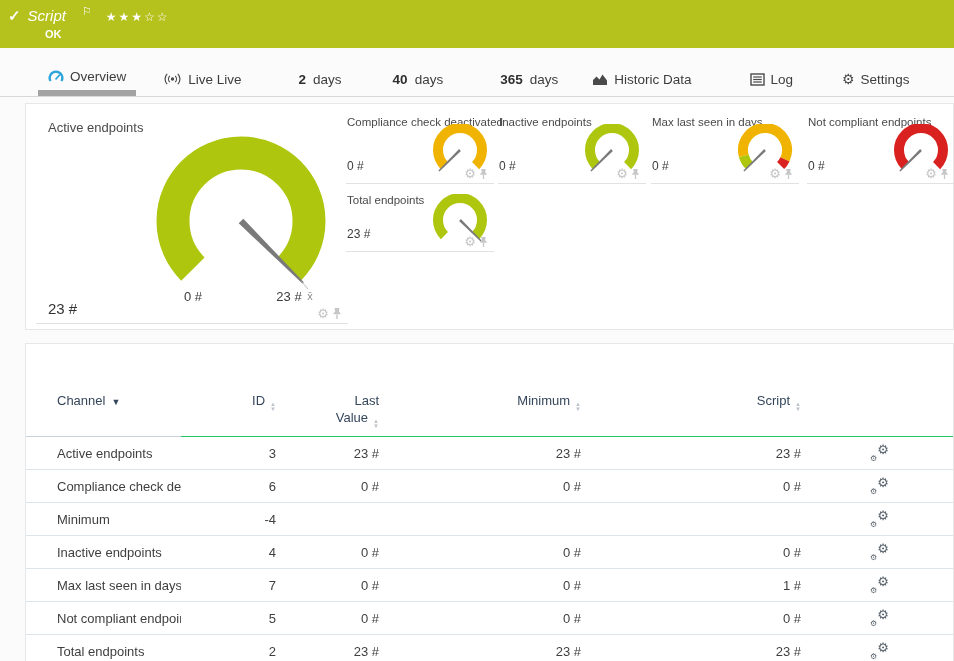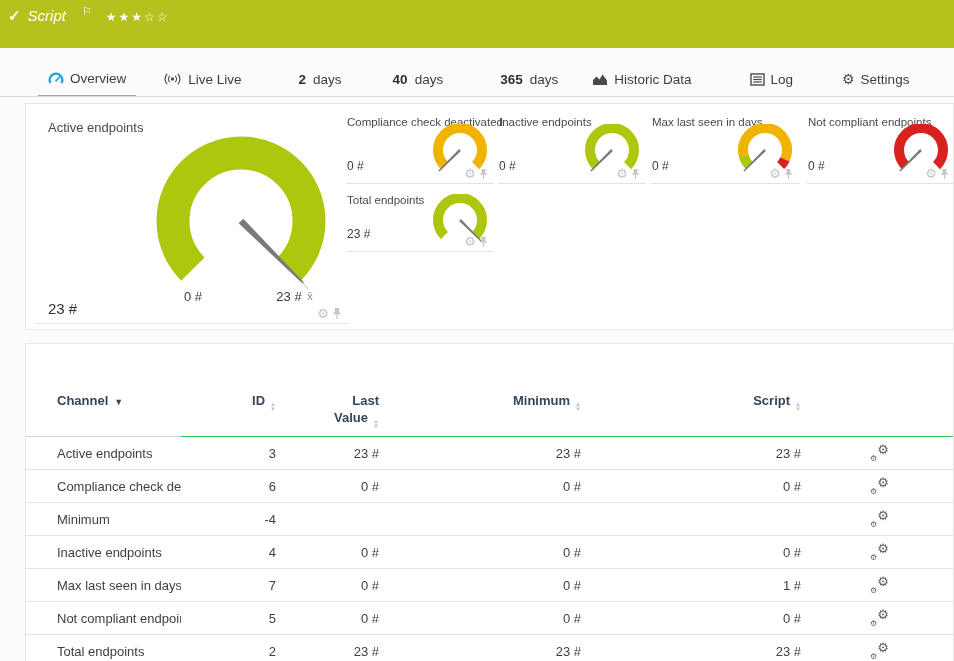--- a/index.html
+++ b/index.html
@@ -12,21 +12,21 @@
   .check { font-size:15px; font-weight:bold; margin-right:7px; }
   .sensor-type { font-style:italic; font-size:15px; margin-right:10px; }
   .sensor-name { font-size:17px; font-weight:bold; }
   .flag { font-size:11px; margin-left:6px; position:relative; top:-6px; }
   .stars { font-size:12px; letter-spacing:2px; margin-left:14px; }
   .status-ok { font-size:11px; font-weight:bold; margin:3px 0 0 45px; }
 
   
   .tabbar { position:absolute; left:0; top:62px; width:954px; height:35px; display:flex; align-items:stretch; border-bottom:1px solid #d8d8d8; padding-left:38px; }
   .tab { display:flex; align-items:center; gap:6px; padding:0 10px; font-size:13.5px; color:#3d3d3d; cursor:pointer; white-space:nowrap; }
-  .tab.active { border-bottom:1px solid #a3a3a3; }
+  .tab.active { border-bottom:6px solid #a3a3a3; }
   .tab .num { font-weight:bold; color:#2f2f2f; margin-right:1px; }
   .tab-icon { display:inline-flex; align-items:center; }
   .glyph-gear { font-size:14px; color:#4a4a4a; line-height:1; }
   .ml2{margin-left:17px} .ml3{margin-left:37px} .ml4{margin-left:31px} .ml5{margin-left:37px} .ml6{margin-left:14px} .ml7{margin-left:38px} .ml8{margin-left:29px}
 
   
   .panel { position:absolute; background:#fff; border:1px solid #e7e7e7; }
   .panel-gauges { left:25px; top:103px; width:929px; height:227px; }
   .panel-table  { left:25px; top:343px; width:929px; height:330px; }
 
@@ -44,21 +44,21 @@
   .sm5{left:320px;top:86px;height:62px}
   .sm-value { position:absolute; left:1px; bottom:10px; font-size:12px; color:#3b3b3b; }
   .sm-gauge { position:absolute; right:2px; top:12px; }
   .sm5 .sm-gauge { top:4px; }
   .big-gauge { position:absolute; left:95px; top:14px; }
   .gauge-scale-label { font-size:13px; fill:#3b3b3b; }
   .avg-label { font-size:11px; fill:#8a8a8a; }
 
   
   .chan-table { width:100%; border-collapse:collapse; margin-top:40px; table-layout:fixed; }
-  .chan-table th { font-size:13px; font-weight:bold; color:#35465b; vertical-align:top; padding-top:8px; line-height:17px; }
+  .chan-table th { font-size:13px; font-weight:normal; color:#35465b; vertical-align:top; padding-top:8px; line-height:17px; }
   .chan-table td { font-size:13px; color:#3f3f3f; height:33px; border-top:1px solid #dde4ea; }
   .chan-table thead th { border-bottom:1px solid #22c55e; padding-bottom:8px; }
   .chan-table thead th.c-channel { border-bottom:1px solid #c9d2da; }
   .chan-table tr > *:nth-child(1){ width:155px; text-align:left; padding-left:31px; }
   .chan-table tr > *:nth-child(2){ width:95px;  text-align:right; }
   .chan-table tr > *:nth-child(3){ width:103px; text-align:right; }
   .chan-table tr > *:nth-child(4){ width:202px; text-align:right; }
   .chan-table tr > *:nth-child(5){ width:220px; text-align:right; }
   .chan-table tr > *:nth-child(6){ text-align:left; padding-left:70px; }
   .c-channel-name { overflow:hidden; white-space:nowrap; }
@@ -73,20 +73,21 @@
 </head>
 <body>
 
 <div class="topbar">
   <div class="topbar-line1">
     <span class="check">✓</span>
     <span class="sensor-type">Script</span>
     <span class="flag">⚐</span>
     <span class="stars">★★★☆☆</span>
   </div>
+  <div class="status-ok">OK</div>
 </div>
 
 <div class="tabbar">
   <div class="tab active">
     <span class="tab-icon">
       <svg width="16" height="15" viewBox="0 0 16 15">
         <path d="M2.5,12 A6.3,6.3 0 1 1 13.5,12" fill="none" stroke-width="2.4" stroke="#2da3dc"></path>
         <line x1="7.5" y1="10.5" x2="12" y2="5.5" stroke-width="1.8" stroke="#2da3dc"></line>
       </svg>
     </span>

